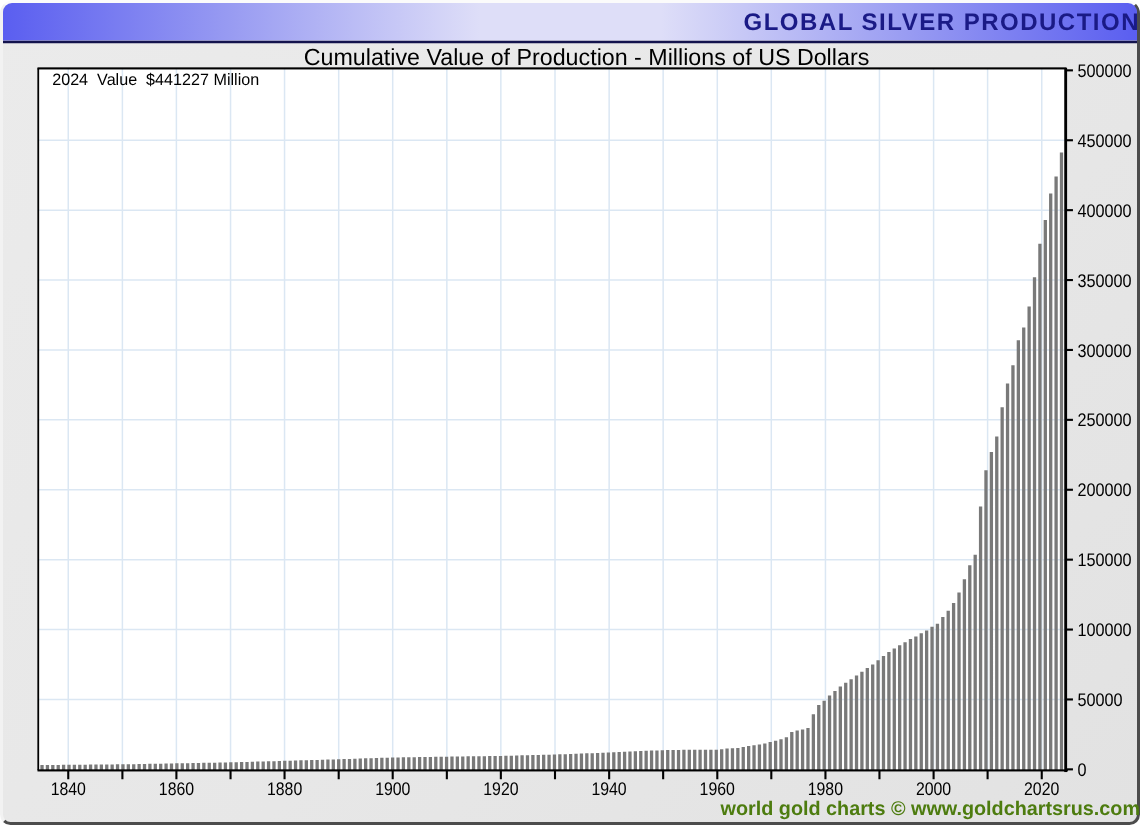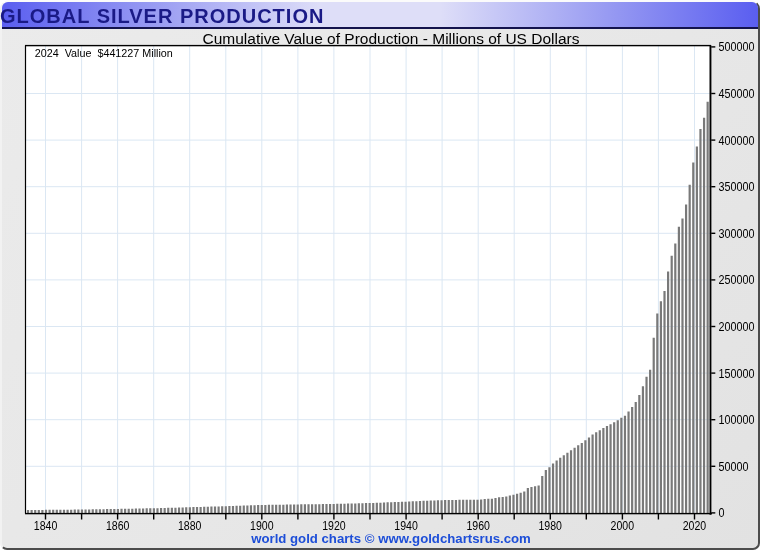--- a/index.html
+++ b/index.html
@@ -3,26 +3,26 @@
 <style>
 html,body{margin:0;padding:0;width:760px;height:550px;background:#ffffff;overflow:hidden}
 body{font-family:"Liberation Sans",sans-serif;position:relative}
 #card{position:absolute;left:0;top:0;width:756px;height:546px;border-radius:9px 9px 7px 7px;
 border-top:2px solid #fbfbfb;border-left:2px solid #f2f2f2;
 border-right:2px solid #4c4c4c;border-bottom:2px solid #4c4c4c;
 background:linear-gradient(135deg,#ebebeb 0%,#e7e7e7 55%,#e2e2e2 100%)}
 #hdr{position:absolute;left:2px;top:2px;width:756px;height:24.5px;border-radius:6px 6px 0 0;
 background:linear-gradient(to right,#5a5ef0 0%,#989bf2 20%,#dedef8 42%,#dedef8 58%,#989bf2 80%,#5a5ef0 100%);
 border-bottom:2px solid #13134d}
-#title{position:absolute;left:0;top:7.2px;width:100%;text-align:left;line-height:18px;
-font-size:20px;font-weight:bold;color:#1a1a86;letter-spacing:1.0px}
+#title{position:absolute;left:0;top:7.2px;width:100%;text-align:right;line-height:18px;
+font-size:16px;font-weight:bold;color:#1a1a86;letter-spacing:1.0px}
 #sub{position:absolute;left:12px;top:29.5px;width:758px;text-align:center;
 font-size:15.5px;color:#000}
-#foot{position:absolute;left:22px;top:530.5px;width:738px;text-align:center;
-font-size:13.2px;font-weight:bold;color:#1d4ed8}
+#foot{position:absolute;left:22px;top:530.5px;width:738px;text-align:right;
+font-size:13.2px;font-weight:bold;color:#4d7c0f}
 #plot{position:absolute;left:0;top:0}
 </style></head>
 <body>
 <div id="card"></div>
 <div id="hdr"></div>
 <svg id="plot" width="760" height="550" viewBox="0 0 760 550">
 <rect x="25" y="45.5" width="685.5" height="468.4" fill="#ffffff"></rect>
 <g stroke="#dbe7f3" stroke-width="1">
       <line x1="45.5" y1="46" x2="45.5" y2="513"></line>
       <line x1="81.6" y1="46" x2="81.6" y2="513"></line>

